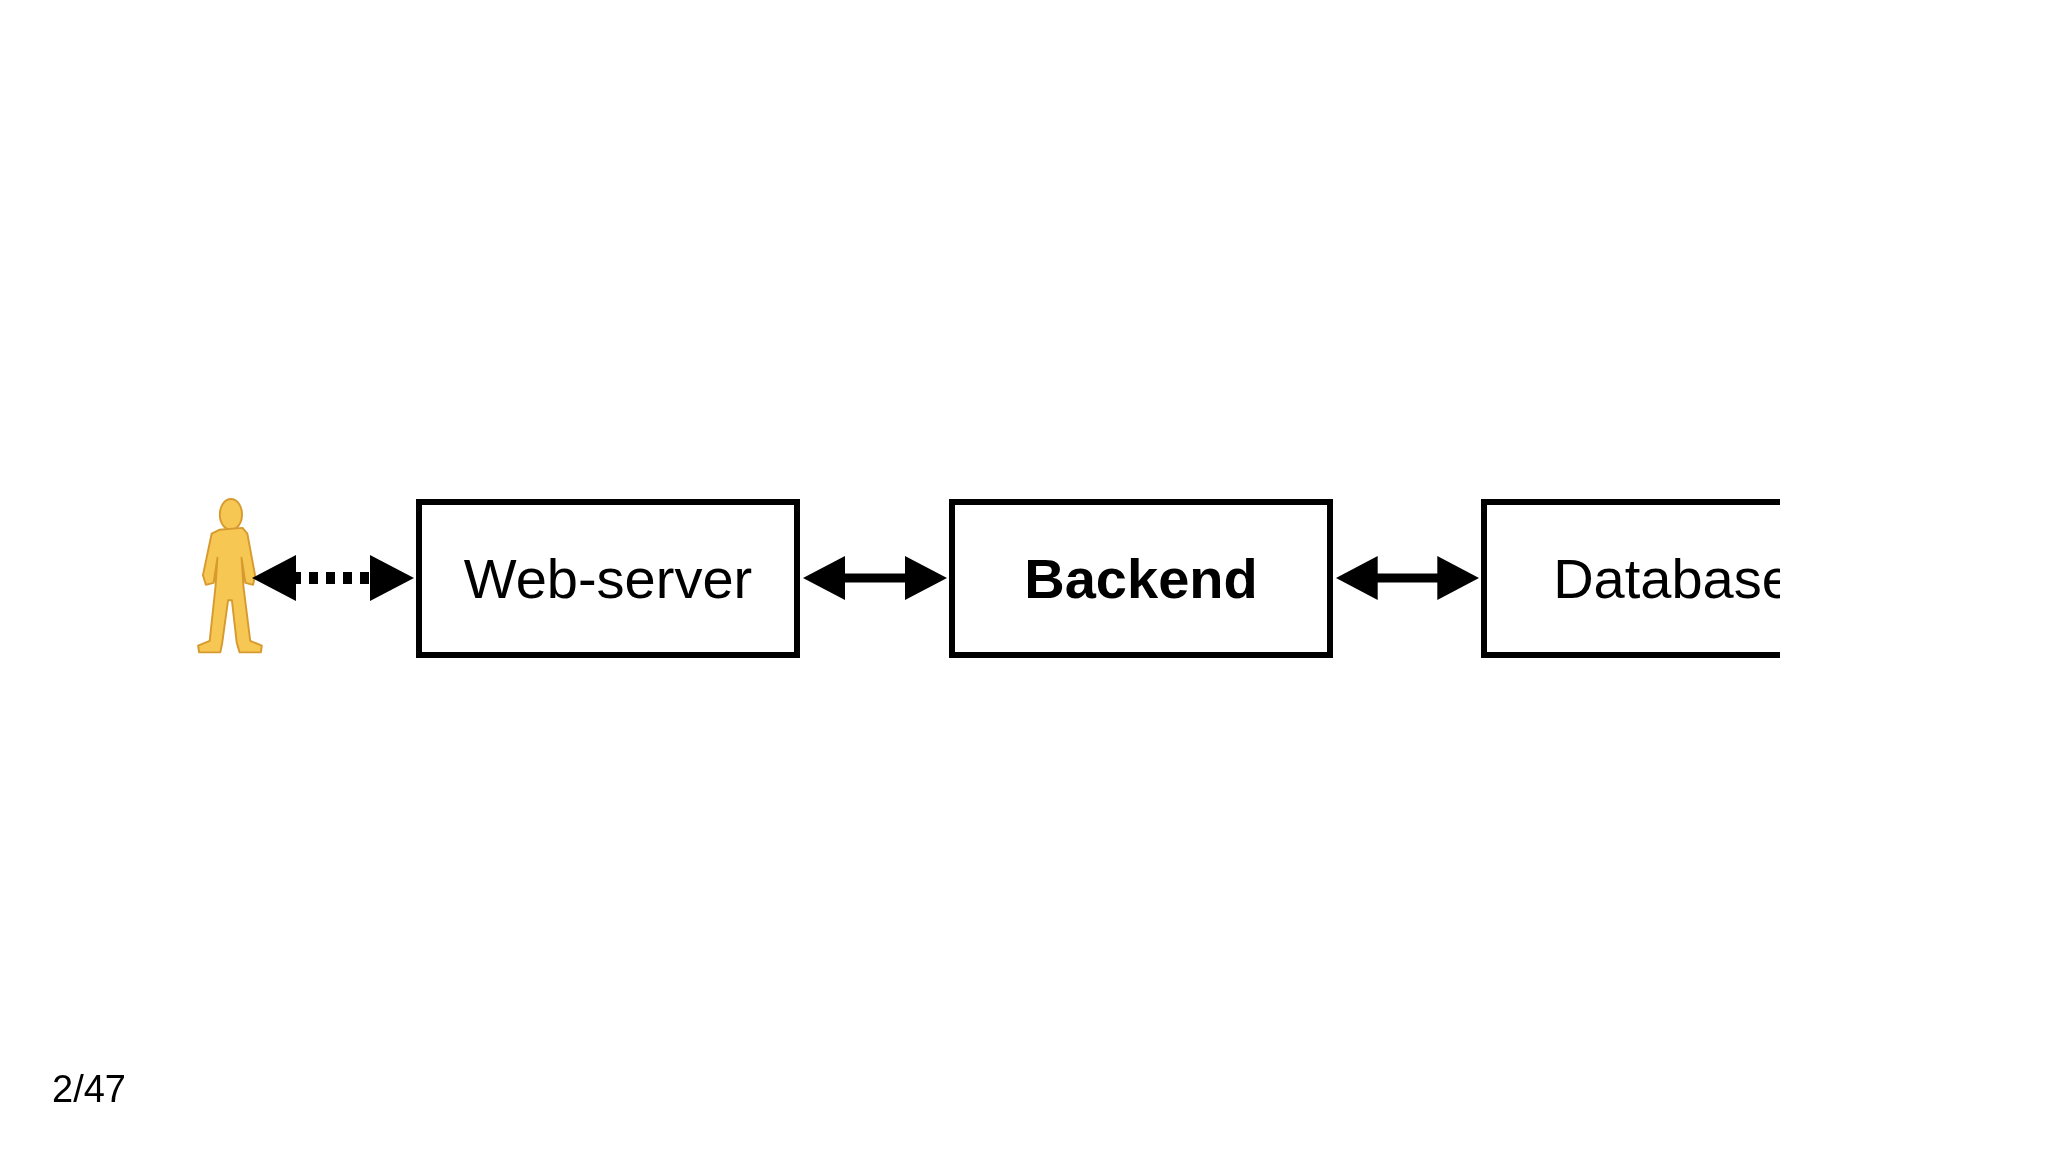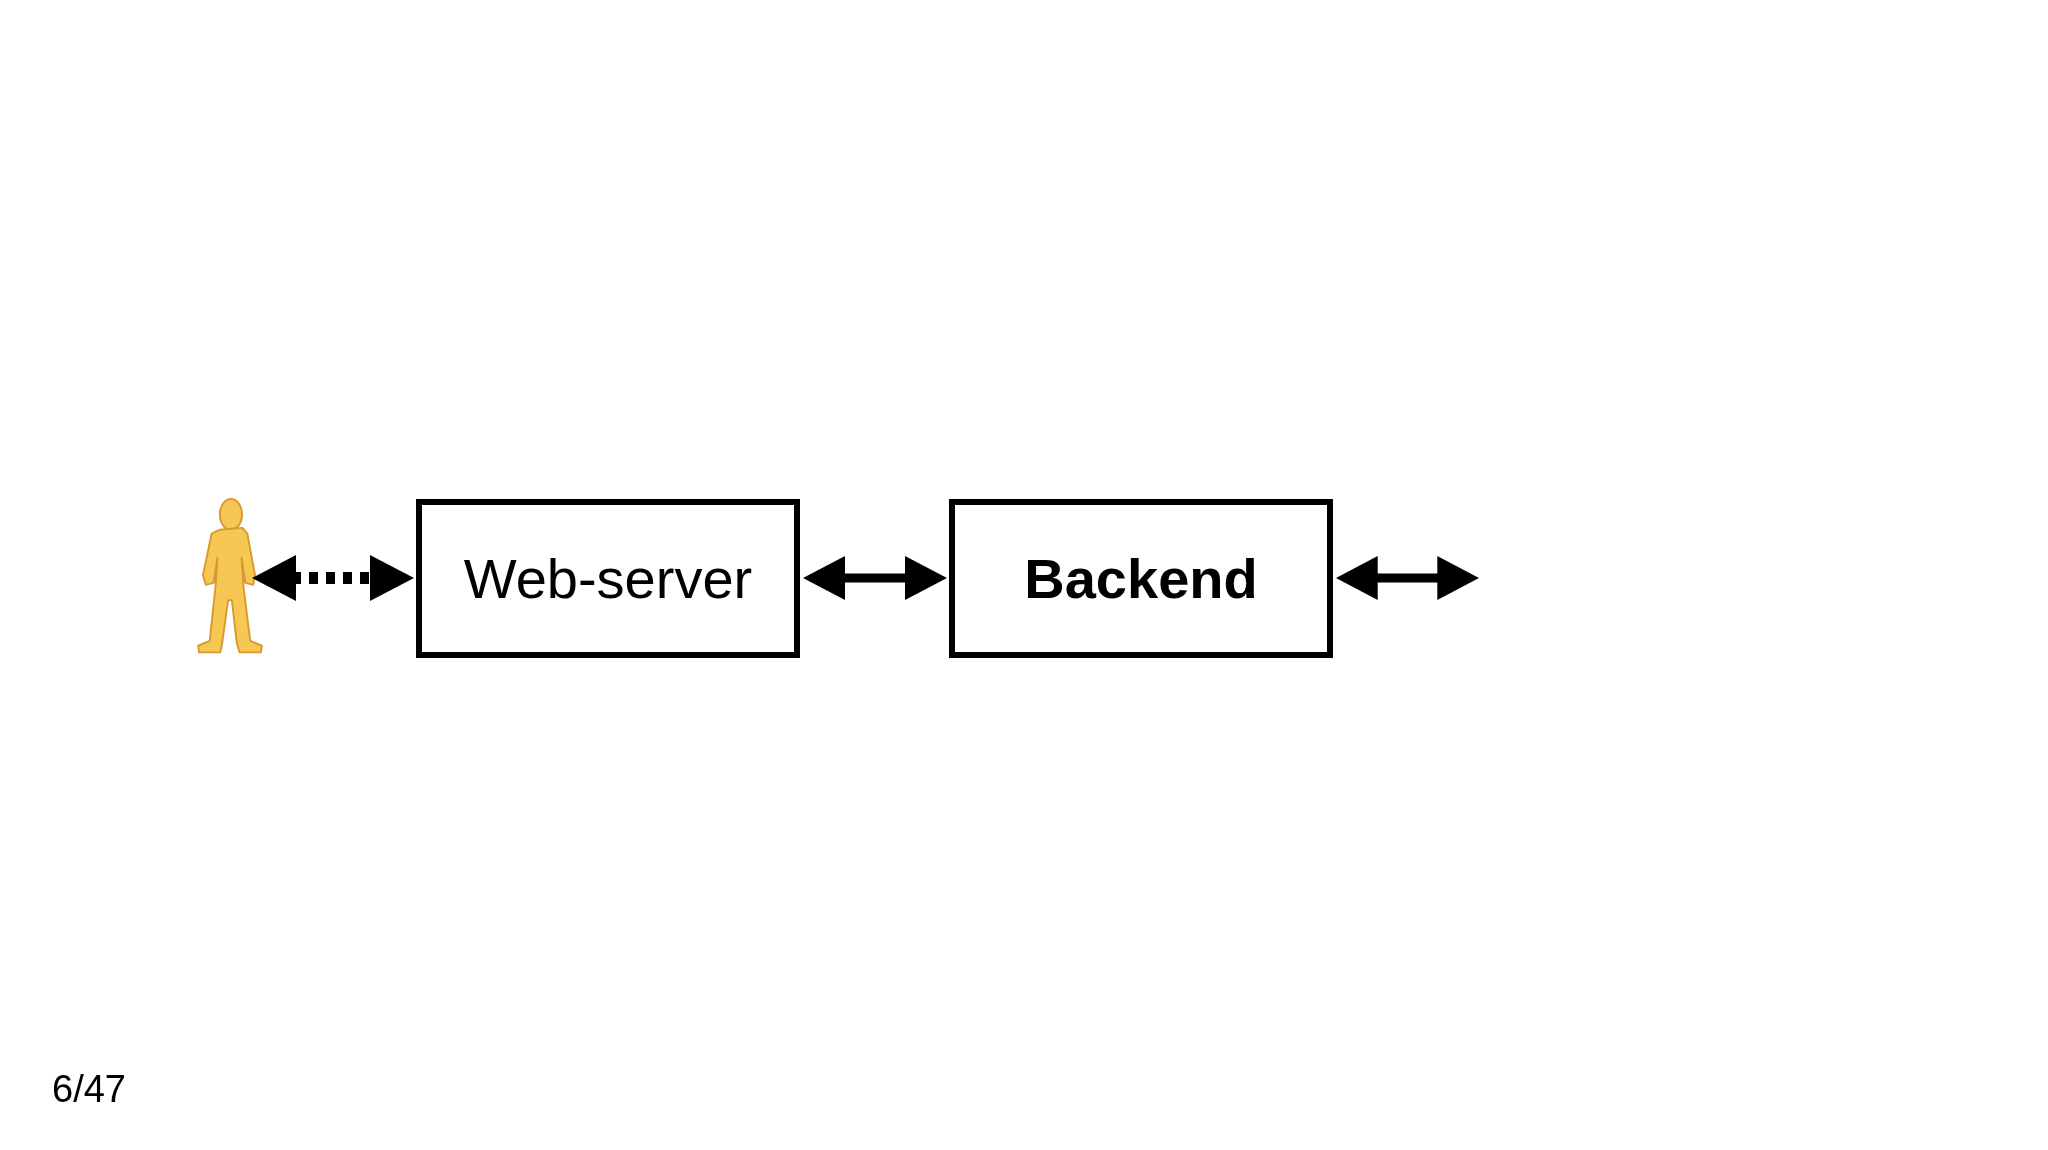--- a/index.html
+++ b/index.html
@@ -110,17 +110,20 @@
     <polygon points="146,28 104,6 104,50" fill="#000000"></polygon>
     <line x1="38" y1="28" x2="110" y2="28" stroke="#000000" stroke-width="9"></line>
   </svg>
 
   <div class="node-box node-web">
     <span>Web-server</span>
   </div>
   <div class="node-box node-back">
     <span>Backend</span>
   </div>
+  <div class="node-box node-db">
+    <span>Database</span>
+  </div>
 
-  <div class="page-number">6/47</div>
+  <div class="page-number">2/47</div>
 
 
 </div>
 
 </body></html>

